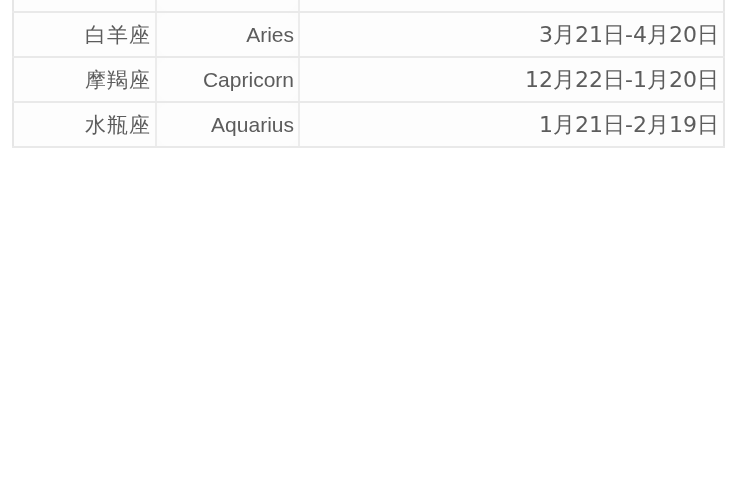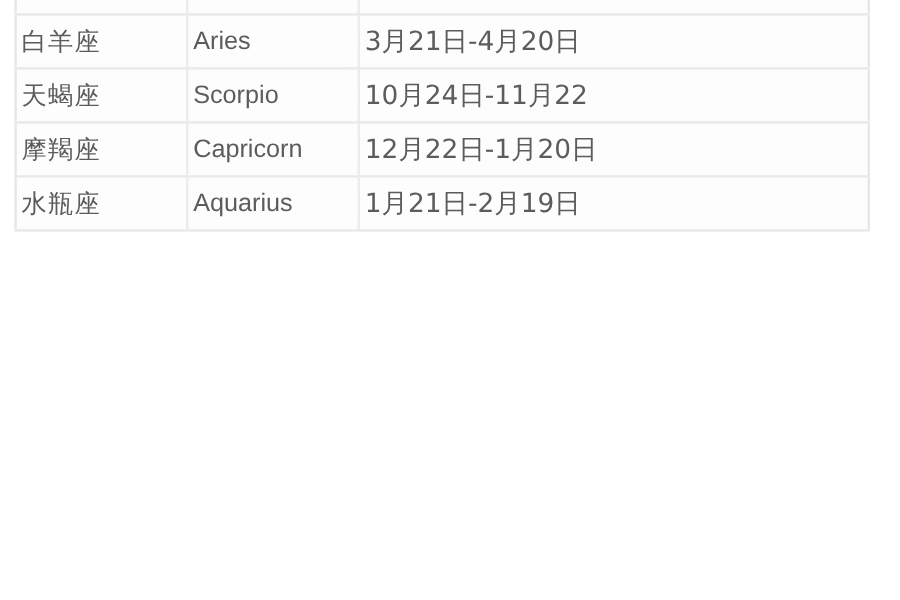--- a/index.html
+++ b/index.html
@@ -39,21 +39,21 @@
   #zodiac-table col.col-en  { width: 143px; }
   #zodiac-table col.col-date{ width: 425px; }
 
   #zodiac-table tr {
     height: 43px;
   }
 
   #zodiac-table td {
     height: 43px;
     padding: 0 4px;
-    text-align: left;
+    text-align: right;
     vertical-align: middle;
     color: #5c5c5c;
     border-bottom: 2px solid #e9e9e9;
     border-right: 2px solid #ececec;
     white-space: nowrap;
     overflow: hidden;
     background: #fdfdfd;
   }
   #zodiac-table td:last-child {
     border-right: none;
@@ -96,25 +96,20 @@
           <td class="cell-cn">星座</td>
           <td class="cell-en">英文名</td>
           <td class="cell-date">出生日期(阳历)</td>
         </tr>
         <tr>
           <td class="cell-cn">白羊座</td>
           <td class="cell-en">Aries</td>
           <td class="cell-date">3月21日-4月20日</td>
         </tr>
         <tr>
-          <td class="cell-cn">天蝎座</td>
-          <td class="cell-en">Scorpio</td>
-          <td class="cell-date">10月24日-11月22</td>
-        </tr>
-        <tr>
           <td class="cell-cn">摩羯座</td>
           <td class="cell-en">Capricorn</td>
           <td class="cell-date">12月22日-1月20日</td>
         </tr>
         <tr>
           <td class="cell-cn">水瓶座</td>
           <td class="cell-en">Aquarius</td>
           <td class="cell-date">1月21日-2月19日</td>
         </tr>
       </tbody>

